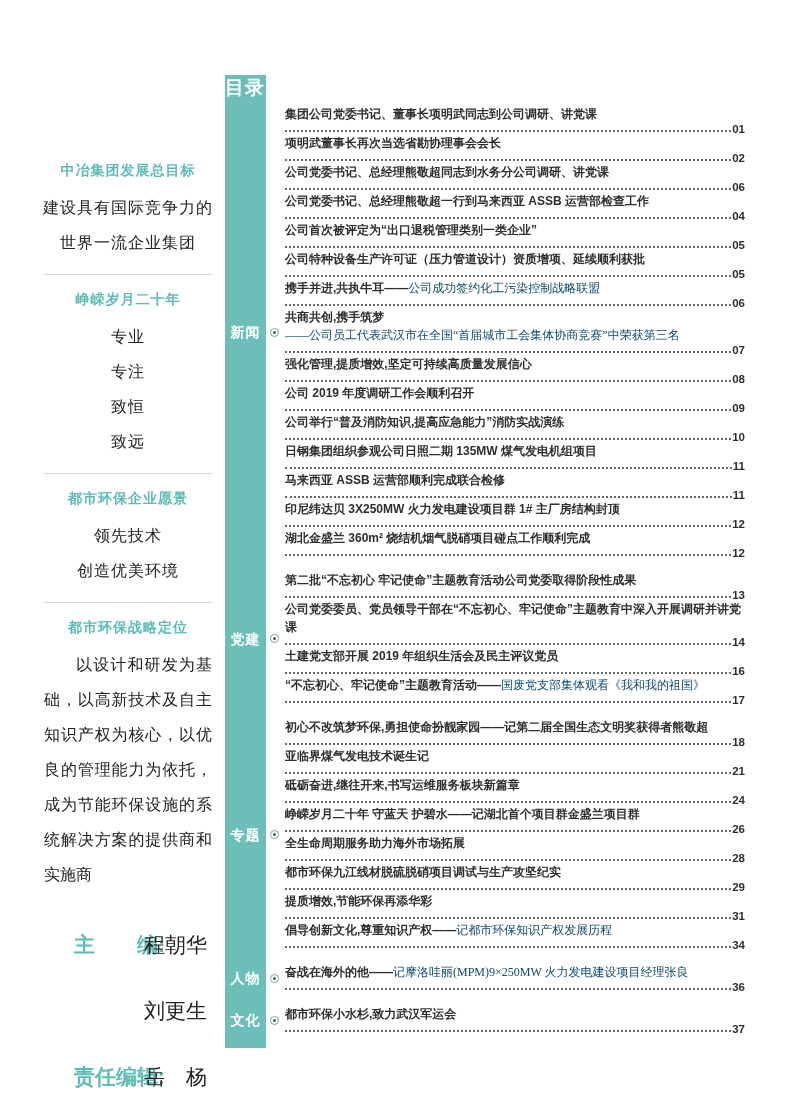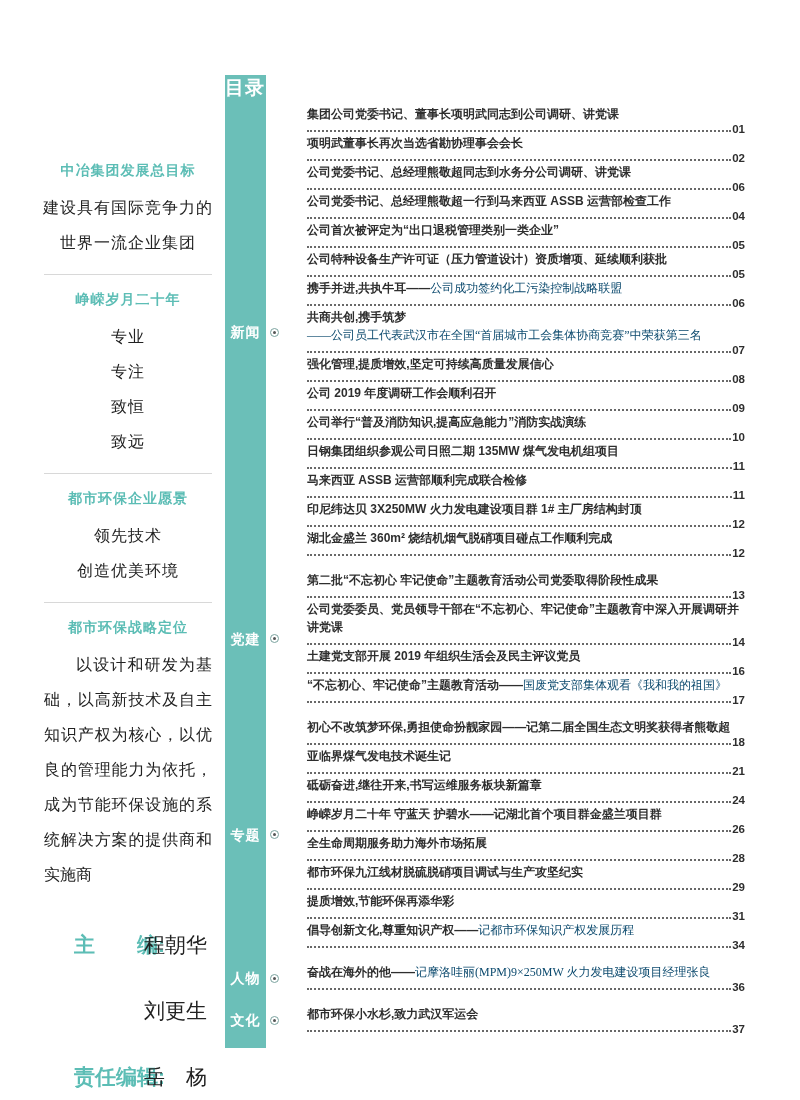--- a/index.html
+++ b/index.html
@@ -30,21 +30,21 @@
   .toc{position:absolute;left:225px;top:75px;width:520px;padding-bottom:14px;}
   .toc-bar{position:absolute;left:0;top:0;bottom:0;width:41px;background:var(--teal);}
   .toc-header{position:relative;width:47px;color:#fff;font-weight:bold;font-size:19px;line-height:26px;text-align:left;letter-spacing:1px;}
   .toc-sections{position:relative;}
   .section{display:flex;align-items:center;margin-top:13px;}
   .section:first-child{margin-top:4px;}
   .section-side{flex:none;width:60px;display:flex;align-items:center;padding-top:1px;}
   .section-label{width:41px;text-align:center;color:#fff;font-weight:bold;font-size:14px;line-height:16px;letter-spacing:1px;}
   .section-marker{margin-left:4px;width:7px;height:7px;border-radius:50%;border:1px solid #7ba39f;background:#fff;display:flex;align-items:center;justify-content:center;flex:none;}
   .section-marker .dot{width:3px;height:3px;border-radius:50%;background:#555;}
-  .section-entries{flex:1;min-width:0;margin-left:22px;}
+  .section-entries{flex:1;min-width:0;}
   .entry-title{font-size:12px;color:var(--ink);line-height:18px;font-weight:600;}
   .entry-title .kai{font-family:var(--f-serif);font-weight:500;color:#0c4a6e;}
   .entry-leader{display:flex;align-items:flex-end;height:11px;}
   .dots{flex:1;border-bottom:2px dotted var(--dots);margin-bottom:2px;}
   .page-num{flex:none;font-size:11.5px;font-weight:600;color:var(--ink);line-height:10px;margin-left:1px;}
 </style>
 </head>
 <body>
 
 <div class="page">

